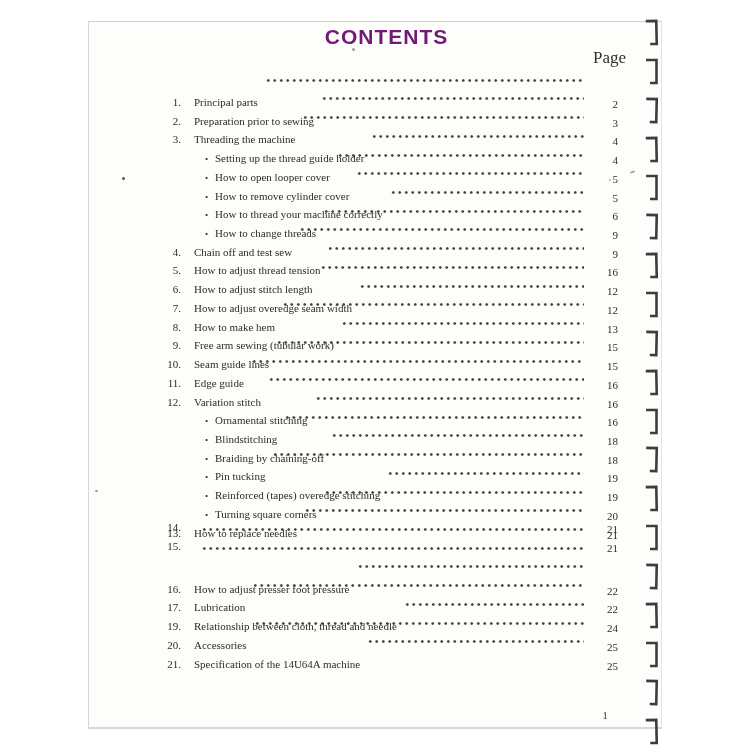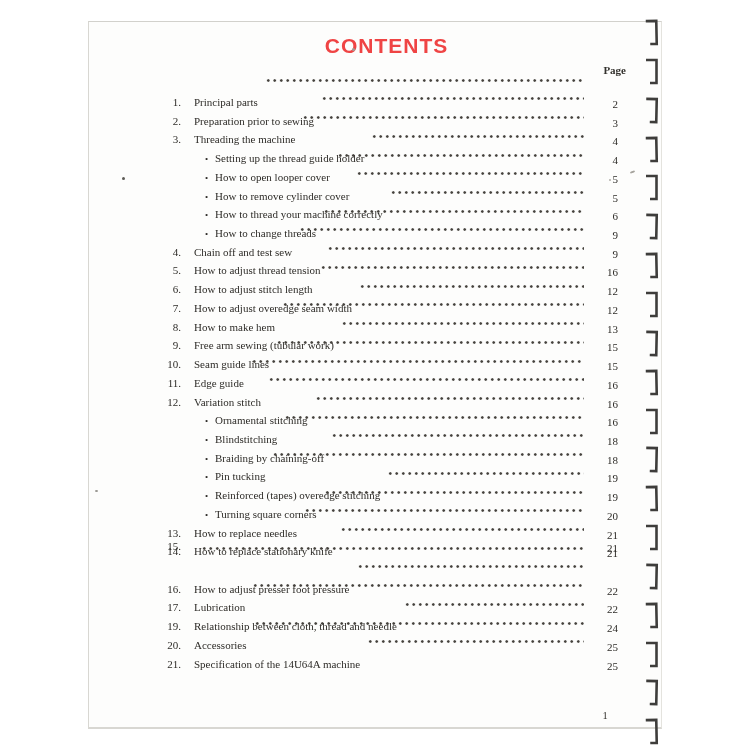--- a/index.html
+++ b/index.html
@@ -22,36 +22,36 @@
     width: 574px; height: 708px;
     background: #fdfdfc;
     border-top: 1px solid #d2d1cc;
     border-left: 1px solid #d8d7d2;
     border-bottom: 2px solid #d8d7d2;
     border-right: 1px solid #e4e3de;
   }
 
   .title {
     position: absolute;
-    left: 88px; top: 34px;
+    left: 88px; top: 25px;
     width: 575px;
     text-align: center;
     text-indent: 22px;
     font-family: "Liberation Sans", "DejaVu Sans", sans-serif;
     font-weight: bold;
     font-size: 21px;
     letter-spacing: 1px;
-    color: #ef4444;
+    color: #701a75;
   }
 
   .page-col-label {
     position: absolute;
-    top: 64px; right: 124px;
-    font-size: 11px;
-    font-weight: bold;
+    top: 48px; right: 124px;
+    font-size: 17px;
+    font-weight: normal;
     color: #33312d;
   }
 
   .toc {
     position: absolute;
     left: 155px; top: 69px;
     width: 463px;
   }
 
   .row {
@@ -277,21 +277,20 @@
         <span class="pg">20</span>
       </div>
       <div class="row">
         <span class="num">13.</span>
         <span class="lbl">How to replace needles</span>
         <span class="leader"></span>
         <span class="pg">21</span>
       </div>
       <div class="row">
         <span class="num">14.</span>
-        <span class="lbl">How to replace stationary knife</span>
         <span class="leader"></span>
         <span class="pg">21</span>
       </div>
       <div class="row">
         <span class="num">15.</span>
         <span class="leader"></span>
         <span class="pg">21</span>
       </div>
       <div class="row">
         <span class="num">16.</span>

